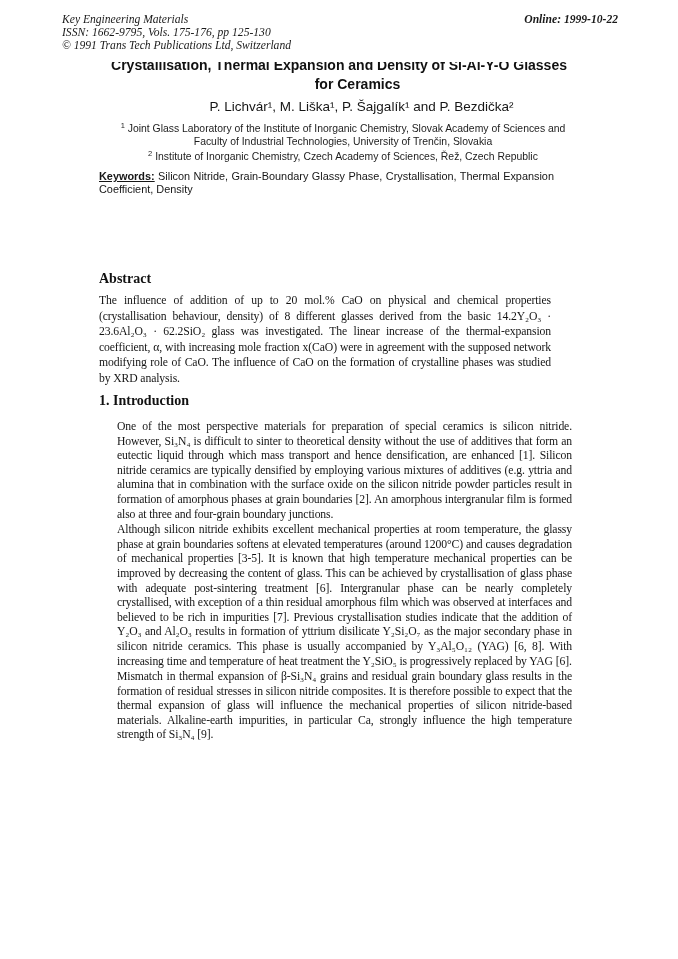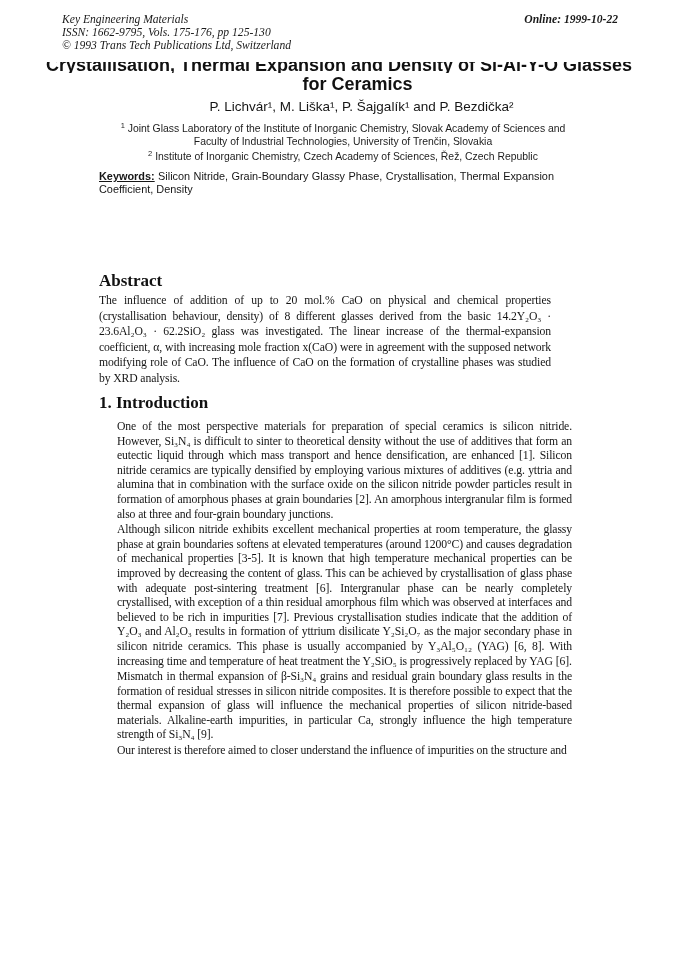--- a/index.html
+++ b/index.html
@@ -27,21 +27,21 @@
     right: 0; top: 0; font-weight: bold;
   }
 
   
   .title-block {
     position: absolute;
     left: 0; right: 0; top: 62px;
     text-align: center;
     font-family: "Liberation Sans", sans-serif;
     font-weight: bold;
-    font-size: 18px;
+    font-size: 14px;
     line-height: 16px;
     color: #111;
   }
   .title-clip { height: 11px; overflow: hidden; }
   .title-clip span { display: block; margin-top: -5px; }
   .title-line2 { margin-top: 3px; padding-left: 37px; }
 
   .authors {
     position: absolute;
     left: 0; right: 0; top: 99px;
@@ -73,21 +73,21 @@
     color: #161616;
   }
   .kw-label { font-weight: bold; text-decoration: underline; margin-top: 40px; }
 
   .sec-heading {
     position: absolute;
     left: 99px;
     margin: 0;
     font-family: "Liberation Serif", serif;
     font-weight: bold;
-    font-size: 17px;
+    font-size: 14px;
     color: #111;
   }
   .abs-heading { top: 271px; }
   .intro-heading { top: 393px; }
 
   .abs-text {
     position: absolute;
     left: 99px; top: 293px;
     width: 452px;
     margin: 0;
@@ -111,21 +111,21 @@
 </style>
 </head>
 <body>
 
 <div class="page">
 
   <div class="jheader">
     <div class="online">Online: 1999-10-22</div>
     <div>Key Engineering Materials</div>
     <div>ISSN: 1662-9795, Vols. 175-176, pp 125-130</div>
-    <div>© 1993 Trans Tech Publications Ltd, Switzerland</div>
+    <div>© 1991 Trans Tech Publications Ltd, Switzerland</div>
   </div>
 
   <div class="title-block">
     <div class="title-clip">
       <span>Crystallisation, Thermal Expansion and Density of Si-Al-Y-O Glasses</span>
     </div>
     <div class="title-line2">for Ceramics</div>
   </div>
 
   <div class="authors">P. Lichvár¹, M. Liška¹, P. Šajgalík¹ and P. Bezdička²</div>
@@ -146,16 +146,15 @@
   <h3 class="sec-heading abs-heading">Abstract</h3>
 
   <p class="abs-text">The influence of addition of up to 20 mol.% CaO on physical and chemical properties (crystallisation behaviour, density) of 8 different glasses derived from the basic 14.2Y₂O₃ · 23.6Al₂O₃ · 62.2SiO₂ glass was investigated. The linear increase of the thermal-expansion coefficient, α, with increasing mole fraction x(CaO) were in agreement with the supposed network modifying role of CaO. The influence of CaO on the formation of crystalline phases was studied by XRD analysis.</p>
 
   <h3 class="sec-heading intro-heading">1. Introduction</h3>
 
   <div class="intro-body">
     <p>One of the most perspective materials for preparation of special ceramics is silicon nitride. However, Si₃N₄ is difficult to sinter to theoretical density without the use of additives that form an eutectic liquid through which mass transport and hence densification, are enhanced [1]. Silicon nitride ceramics are typically densified by employing various mixtures of additives (e.g. yttria and alumina that in combination with the surface oxide on the silicon nitride powder particles result in formation of amorphous phases at grain boundaries [2]. An amorphous intergranular film is formed also at three and four-grain boundary junctions.</p>
     <p>Although silicon nitride exhibits excellent mechanical properties at room temperature, the glassy phase at grain boundaries softens at elevated temperatures (around 1200°C) and causes degradation of mechanical properties [3-5]. It is known that high temperature mechanical properties can be improved by decreasing the content of glass. This can be achieved by crystallisation of glass phase with adequate post-sintering treatment [6]. Intergranular phase can be nearly completely crystallised, with exception of a thin residual amorphous film which was observed at interfaces and believed to be rich in impurities [7]. Previous crystallisation studies indicate that the addition of Y₂O₃ and Al₂O₃ results in formation of yttrium disilicate Y₂Si₂O₇ as the major secondary phase in silicon nitride ceramics. This phase is usually accompanied by Y₃Al₅O₁₂ (YAG) [6, 8]. With increasing time and temperature of heat treatment the Y₂SiO₅ is progressively replaced by YAG [6].</p>
     <p>Mismatch in thermal expansion of β-Si₃N₄ grains and residual grain boundary glass results in the formation of residual stresses in silicon nitride composites. It is therefore possible to expect that the thermal expansion of glass will influence the mechanical properties of silicon nitride-based materials. Alkaline-earth impurities, in particular Ca, strongly influence the high temperature strength of Si₃N₄ [9].</p>
-    <p>Our interest is therefore aimed to closer understand the influence of impurities on the structure and</p>
   </div>
 
 </div>
 
 </body></html>

